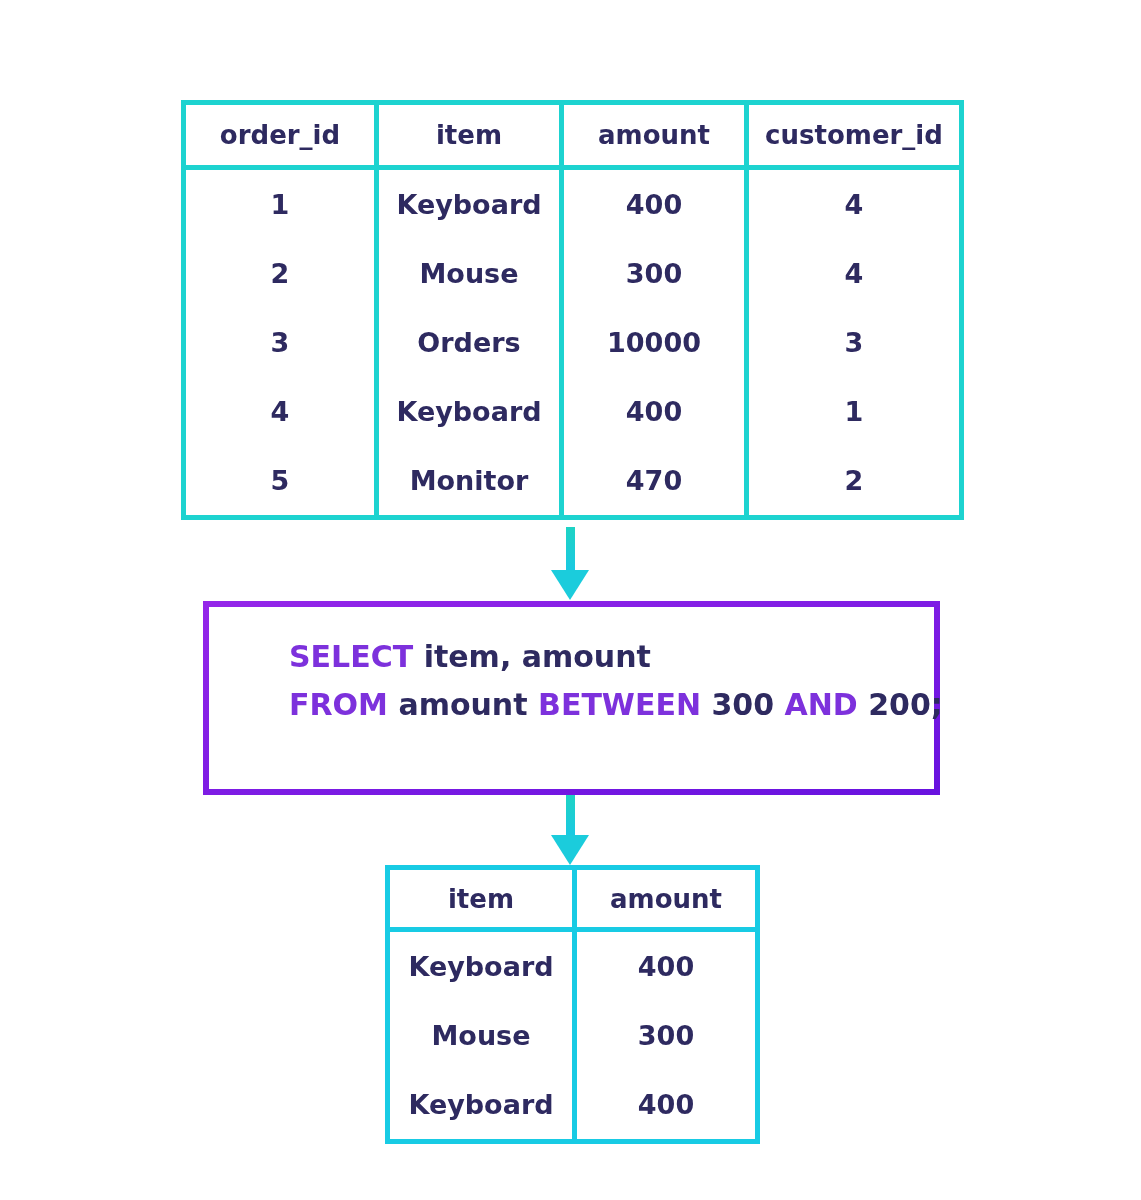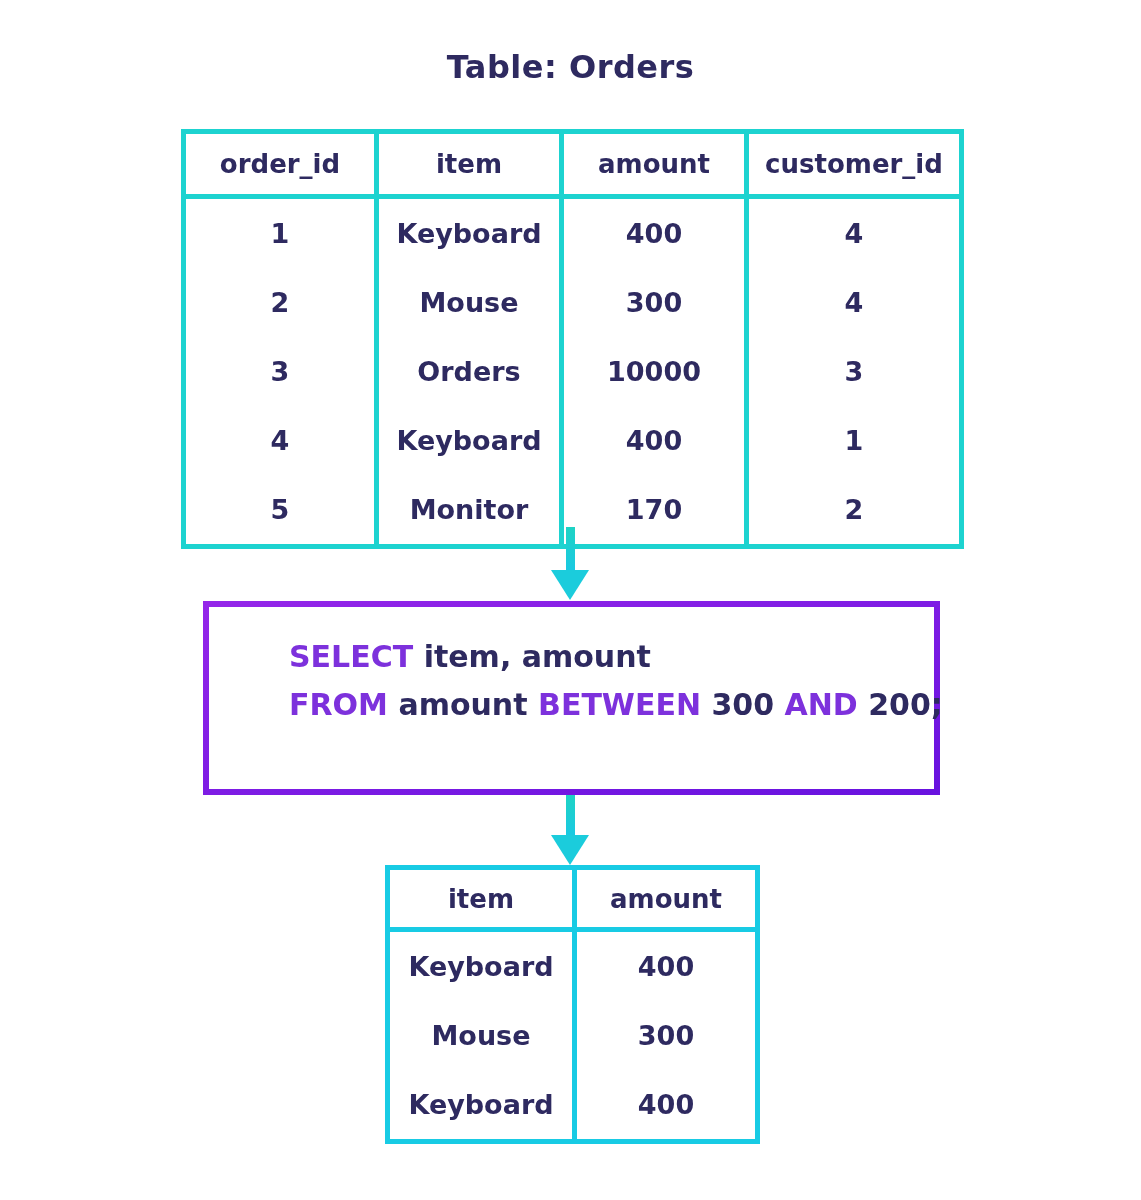--- a/index.html
+++ b/index.html
@@ -29,21 +29,21 @@
     font-weight: bold;
   }
   th, td {
     text-align: center;
     vertical-align: middle;
     padding: 0;
   }
   
   .orders-table {
     left: 181px;
-    top: 129px;
+    top: 100px;
     width: 778px;
     border: 5px solid #1dd3d0;
   }
   .orders-table th {
     height: 60px;
     font-size: 26px;
     border-bottom: 5px solid #1dd3d0;
   }
   .orders-table td { height: 69px; font-size: 27px; }
   .orders-table th + th, .orders-table td + td { border-left: 5px solid #1dd3d0; }
@@ -104,21 +104,20 @@
     white-space: pre;
     margin-left: 21px;
   }
   .kw { color: #7d31dc; }
 </style>
 </head>
 <body>
 
 <div class="canvas">
 
-  <div class="page-title">Table: Orders</div>
 
   <table class="orders-table">
     <colgroup>
       <col style="width:193px">
         <col style="width:185px">
         <col style="width:185px">
         <col style="width:215px">
     </colgroup>
     <thead>
       <tr>
@@ -149,21 +148,21 @@
       </tr>
       <tr>
         <td>4</td>
         <td>Keyboard</td>
         <td>400</td>
         <td>1</td>
       </tr>
       <tr>
         <td>5</td>
         <td>Monitor</td>
-        <td>170</td>
+        <td>470</td>
         <td>2</td>
       </tr>
     </tbody>
   </table>
 
   <div class="flow-arrow arrow-1">
     <div class="shaft"></div>
     <div class="head"></div>
   </div>
 

